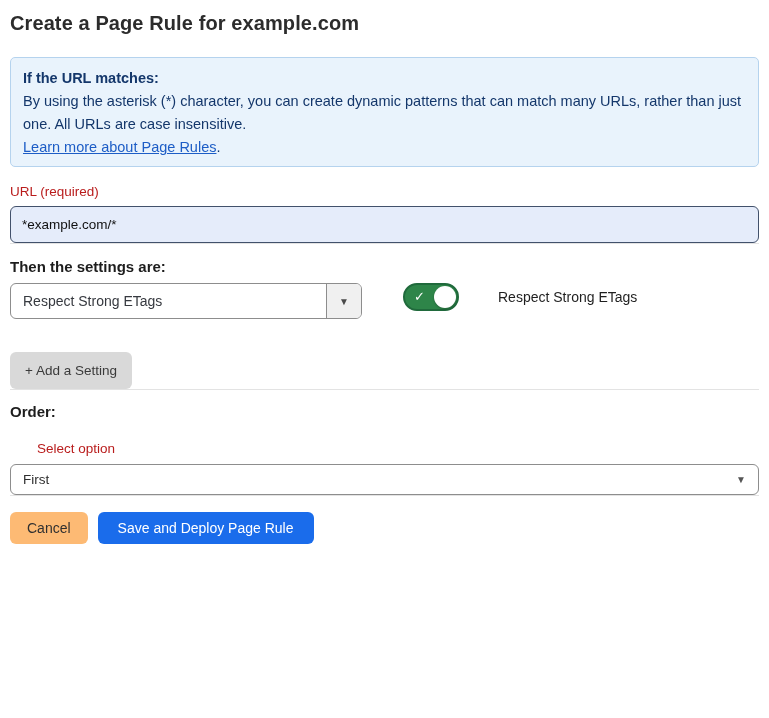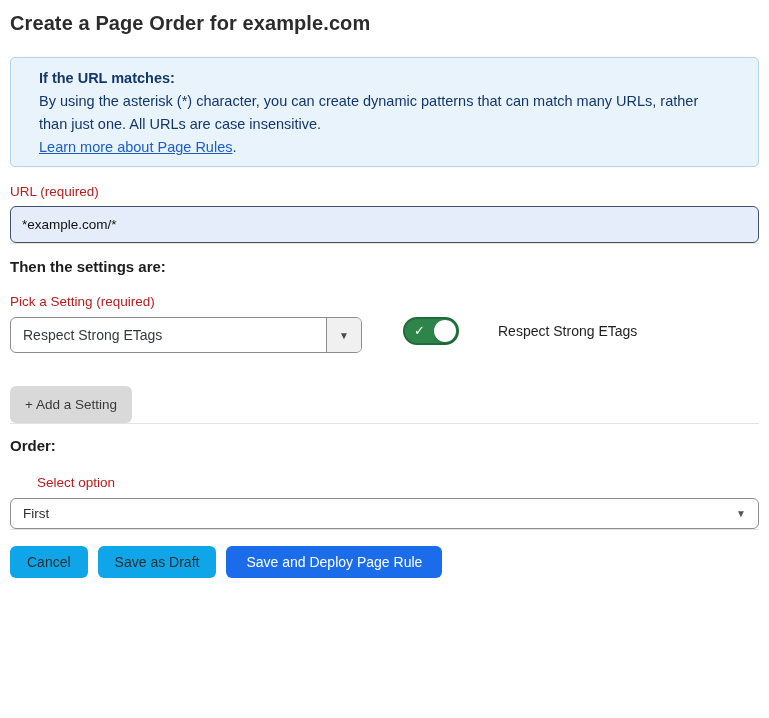--- a/index.html
+++ b/index.html
@@ -20,21 +20,21 @@
     font-weight: 700;
     color: #2c2c2c;
     letter-spacing: .1px;
   }
 
   .info-box {
     margin-top: 21px;
     background: #e9f3fc;
     border: 1px solid #b5d3ee;
     border-radius: 5px;
-    padding: 9px 28px 7px;
+    padding: 9px 12px 7px;
     font-size: 14.5px;
     line-height: 23px;
     color: #14376b;
   }
   .info-heading { font-weight: 700; }
   .info-link { color: #1d5dc6; text-decoration: underline; cursor: pointer; }
   .info-suffix { color: #14376b; }
 
   .field-label {
     margin-top: 17px;
@@ -199,46 +199,45 @@
     gap: 10px;
   }
   .btn {
     height: 32px;
     border: none;
     border-radius: 6px;
     font-family: inherit;
     font-size: 14px;
     cursor: pointer;
   }
-  .btn-grey { background: #0ea5e9; color: #303030; padding: 0 17px; }
+  .btn-grey { background: #fdba74; color: #303030; padding: 0 17px; }
   .btn-blue { background: #1a6ceb; color: #ffffff; padding: 0 20px; }
 </style>
 </head>
 <body>
 
 <div class="container">
 
-  <h1 class="page-title">Create a Page Order for example.com</h1>
+  <h1 class="page-title">Create a Page Rule for example.com</h1>
 
   <div class="info-box">
     <div class="info-heading">If the URL matches:</div>
     <div class="info-body">By using the asterisk (*) character, you can create dynamic patterns that can match many URLs, rather than just one. All URLs are case insensitive.</div>
     <div>
       <span class="info-link">Learn more about Page Rules</span><span class="info-suffix">.</span>
     </div>
   </div>
 
   <div class="field-label">URL (required)</div>
   <input class="url-input" type="text" value="*example.com/*" style="">
 
   <hr class="rule hr-1">
 
   <h2 class="section-heading">Then the settings are:</h2>
 
-  <div class="field-label label-pick">Pick a Setting (required)</div>
 
   <div class="setting-row">
     <div class="select-box">
       <div class="select-value">Respect Strong ETags</div>
       <div class="select-arrow-seg">
         <span>▼</span>
       </div>
     </div>
     <div class="toggle">
       <span class="toggle-check">✓</span>
@@ -258,17 +257,16 @@
   <div class="order-select">
     <span class="select-value">First</span>
     <span class="plain-arrow">▼</span>
   </div>
 
 
   <hr class="rule hr-3">
 
   <div class="footer-row">
     <button class="btn btn-grey">Cancel</button>
-    <button class="btn btn-grey">Save as Draft</button>
     <button class="btn btn-blue">Save and Deploy Page Rule</button>
   </div>
 
 </div>
 
 </body></html>

